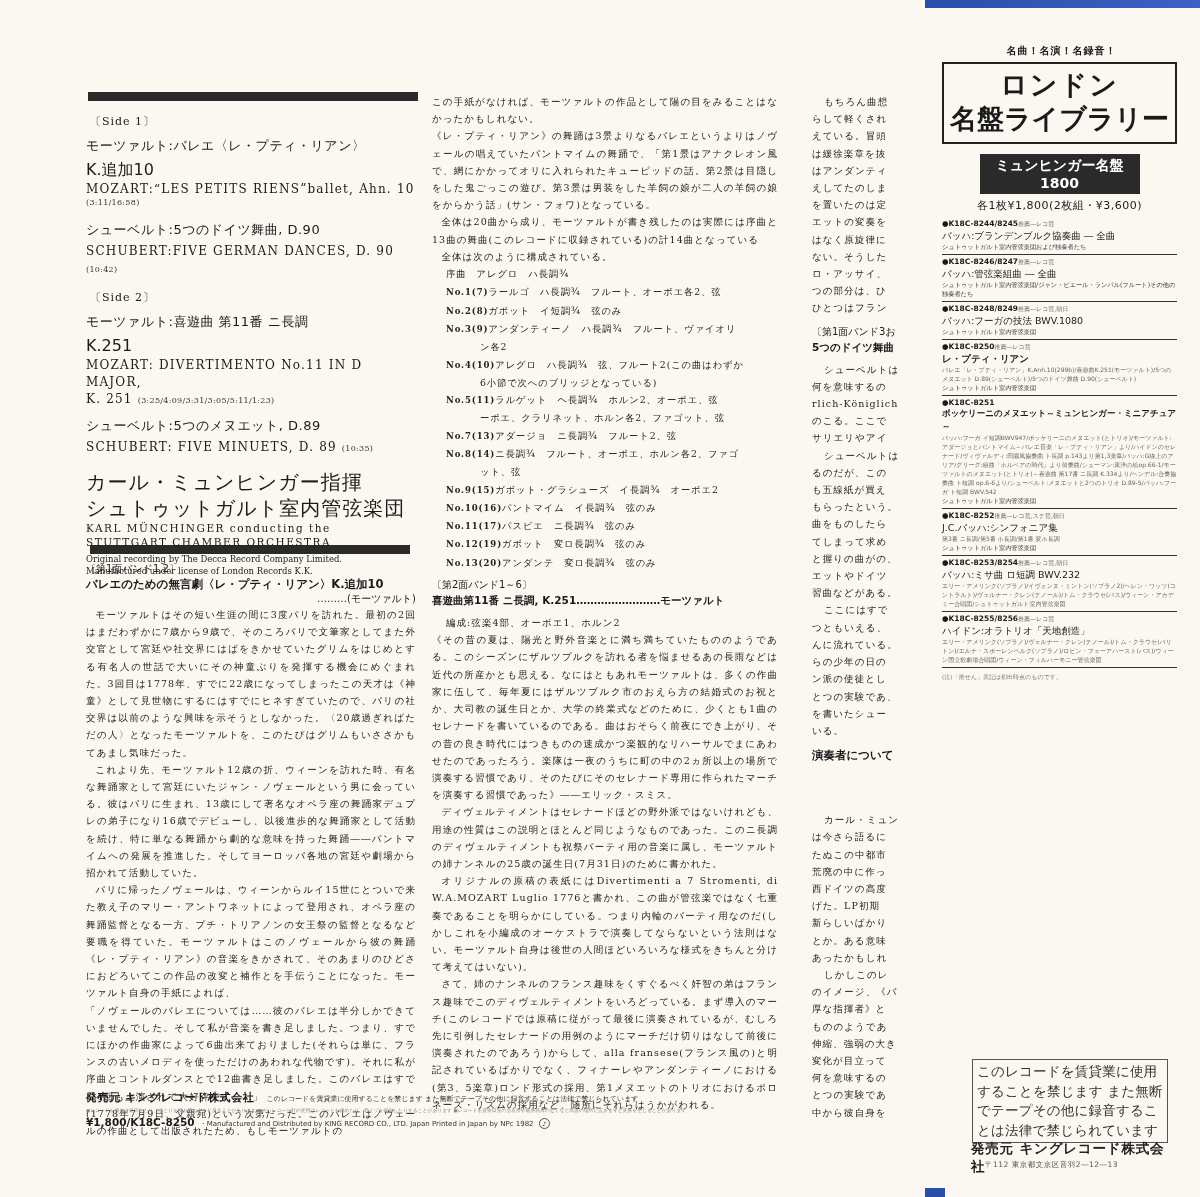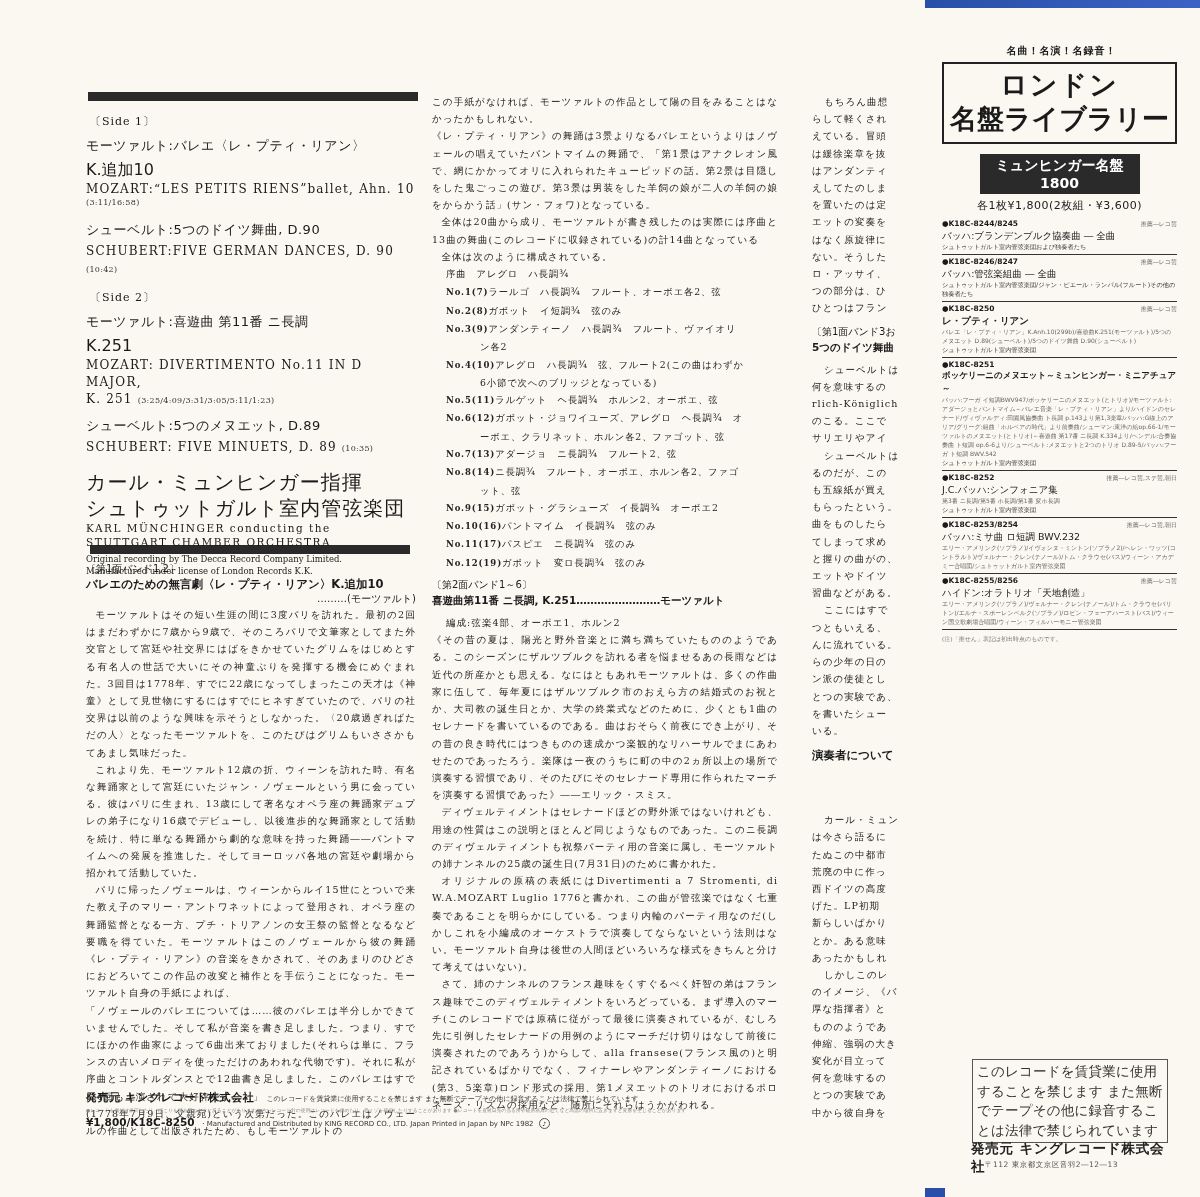--- a/index.html
+++ b/index.html
@@ -51,21 +51,21 @@
 
   
   .ad { position: absolute; left: 942px; top: 44px; width: 235px; }
   .ad-tagline { font-family: "DejaVu Sans", sans-serif; font-weight: bold; font-size: 10px; text-align: center; letter-spacing: 1px; margin-left: 4px; }
   .ad-box { border: 2px solid #222; margin-top: 4px; padding: 4px 0 6px; text-align: center; }
   .ad-box .l1 { font-family: "DejaVu Serif", serif; font-weight: bold; font-size: 27px; line-height: 34px; letter-spacing: 2px; }
   .ad-box .l2 { font-family: "DejaVu Serif", serif; font-weight: bold; font-size: 27px; line-height: 34px; letter-spacing: 0px; }
   .ad-banner { margin: 10px auto 0; width: 160px; background: #2a2a2a; color: #fff; font-family: "DejaVu Sans", sans-serif; font-weight: bold; font-size: 14px; text-align: center; padding: 3px 0; }
   .ad-price { font-family: "DejaVu Sans", sans-serif; font-size: 11px; text-align: center; margin-top: 4px; letter-spacing: 0.5px; }
   .cat-item { border-bottom: 1.5px solid #333; padding: 2px 0 3px; font-family: "DejaVu Sans", sans-serif; }
-  .cat-head { display: flex; justify-content: space-between; align-items: baseline; }
+  .cat-head { display: flex; justify-content: flex-start; align-items: baseline; }
   .cat-no { font-size: 7.5px; font-weight: bold; }
   .cat-rec { font-size: 6px; color: #666; }
   .cat-title { font-size: 9.5px; line-height: 13px; }
   .cat-desc { font-size: 6px; line-height: 9px; color: #666; }
   .cat-orch { font-size: 6.2px; line-height: 9px; color: #333; }
   .cat-note { font-size: 6px; color: #777; margin-top: 5px; }
 
   
   .warn-box { position: absolute; left: 972px; top: 1059px; width: 196px; border: 1.5px solid #555; padding: 2px 4px; font-family: "DejaVu Sans", sans-serif; font-size: 13.5px; line-height: 19.5px; letter-spacing: 0.2px; color: #333; }
   .seller-r { position: absolute; left: 971px; top: 1140px; width: 200px; font-family: "DejaVu Sans", sans-serif; font-weight: bold; font-size: 13.5px; letter-spacing: 0.8px; color: #222; }
@@ -150,29 +150,29 @@
 
     <div style="padding-left:14px;">
       <div class="list-line"><span class="no"></span><span>序曲　アレグロ　ハ長調¾</span></div>
       <div class="list-line"><span class="no">No.1(7)</span><span>ラールゴ　ハ長調¾　フルート、オーボエ各2、弦</span></div>
       <div class="list-line"><span class="no">No.2(8)</span><span>ガボット　イ短調¾　弦のみ</span></div>
       <div class="list-line"><span class="no">No.3(9)</span><span>アンダンティーノ　ハ長調¾　フルート、ヴァイオリ</span></div>
       <div class="list-line cont">ン各2</div>
       <div class="list-line"><span class="no">No.4(10)</span><span>アレグロ　ハ長調¾　弦、フルート2(この曲はわずか</span></div>
       <div class="list-line cont">6小節で次へのブリッジとなっている)</div>
       <div class="list-line"><span class="no">No.5(11)</span><span>ラルゲット　ヘ長調¾　ホルン2、オーボエ、弦</span></div>
-      <div class="list-line"><span class="no">No.6(12)</span><span>ガボット・ジョワイユーズ、アレグロ　ヘ長調¾　オ</span></div>
       <div class="list-line cont">ーボエ、クラリネット、ホルン各2、ファゴット、弦</div>
       <div class="list-line"><span class="no">No.7(13)</span><span>アダージョ　ニ長調¾　フルート2、弦</span></div>
       <div class="list-line"><span class="no">No.8(14)</span><span>ニ長調¾　フルート、オーボエ、ホルン各2、ファゴ</span></div>
       <div class="list-line cont">ット、弦</div>
       <div class="list-line"><span class="no">No.9(15)</span><span>ガボット・グラシューズ　イ長調¾　オーボエ2</span></div>
       <div class="list-line"><span class="no">No.10(16)</span><span>パントマイム　イ長調¾　弦のみ</span></div>
       <div class="list-line"><span class="no">No.11(17)</span><span>パスピエ　ニ長調¾　弦のみ</span></div>
       <div class="list-line"><span class="no">No.12(19)</span><span>ガボット　変ロ長調¾　弦のみ</span></div>
+      <div class="list-line"><span class="no">No.13(20)</span><span>アンダンテ　変ロ長調¾　弦のみ</span></div>
     </div>
 
     <div class="notes-head" style="margin-top:6px;">〔第2面バンド1～6〕</div>
     <div class="notes-title" style="font-size:10.5px;">喜遊曲第11番 ニ長調, K.251……………………モーツァルト</div>
     <p class="body-text" style="margin-top:6px; padding-left:14px;">編成:弦楽4部、オーボエ1、ホルン2</p>
     <p class="body-text">《その昔の夏は、陽光と野外音楽とに満ち満ちていたもののようである。このシーズンにザルツブルクを訪れる者を悩ませるあの長雨などは近代の所産かとも思える。なにはともあれモーツァルトは、多くの作曲家に伍して、毎年夏にはザルツブルク市のおえら方の結婚式のお祝とか、大司教の誕生日とか、大学の終業式などのために、少くとも1曲のセレナードを書いているのである。曲はおそらく前夜にでき上がり、その昔の良き時代にはつきものの速成かつ楽観的なリハーサルでまにあわせたのであったろう。楽隊は一夜のうちに町の中の2ヵ所以上の場所で演奏する習慣であり、そのたびにそのセレナード専用に作られたマーチを演奏する習慣であった》――エリック・スミス。</p>
     <p class="body-text indent">ディヴェルティメントはセレナードほどの野外派ではないけれども、用途の性質はこの説明とほとんど同じようなものであった。このニ長調のディヴェルティメントも祝祭パーティ用の音楽に属し、モーツァルトの姉ナンネルの25歳の誕生日(7月31日)のために書かれた。</p>
     <p class="body-text indent">オリジナルの原稿の表紙にはDivertimenti a 7 Stromenti, di W.A.MOZART Luglio 1776と書かれ、この曲が管弦楽ではなく七重奏であることを明らかにしている。つまり内輪のパーティ用なのだ(しかしこれを小編成のオーケストラで演奏してならないという法則はない。モーツァルト自身は後世の人間ほどいろいろな様式をきちんと分けて考えてはいない)。</p>
     <p class="body-text indent">さて、姉のナンネルのフランス趣味をくすぐるべく奸智の弟はフランス趣味でこのディヴェルティメントをいろどっている。まず導入のマーチ(このレコードでは原稿に従がって最後に演奏されているが、むしろ先に引例したセレナードの用例のようにマーチだけ切りはなして前後に演奏されたのであろう)からして、alla fransese(フランス風の)と明記されているばかりでなく、フィナーレやアンダンティーノにおける(第3、5楽章)ロンド形式の採用、第1メヌエットのトリオにおけるポロネーズ・リズムの採用など、随所にそれらはうかがわれる。</p>
   </div>
@@ -263,20 +263,28 @@
       <div class="cat-item">
         <div class="cat-head">
             <span class="cat-no">●K18C-8246/8247</span>
             <span class="cat-rec">推薦―レコ芸</span>
           </div>
         <div class="cat-title">バッハ:管弦楽組曲 ― 全曲</div>
         <div class="cat-orch">シュトゥットガルト室内管弦楽団/ジャン・ピエール・ランパル(フルート)その他の独奏者たち</div>
       </div>
       <div class="cat-item">
         <div class="cat-head">
+            <span class="cat-no">●K18C-8248/8249</span>
+            <span class="cat-rec">推薦―レコ芸,朝日</span>
+          </div>
+        <div class="cat-title">バッハ:フーガの技法 BWV.1080</div>
+        <div class="cat-orch">シュトゥットガルト室内管弦楽団</div>
+      </div>
+      <div class="cat-item">
+        <div class="cat-head">
             <span class="cat-no">●K18C-8250</span>
             <span class="cat-rec">推薦―レコ芸</span>
           </div>
         <div class="cat-title" style="font-weight:bold;">レ・プティ・リアン</div>
         <div class="cat-desc">バレエ「レ・プティ・リアン」K.Anh.10(299b)/喜遊曲K.251(モーツァルト)/5つのメヌエット D.89(シューベルト)/5つのドイツ舞曲 D.90(シューベルト)</div>
         <div class="cat-orch">シュトゥットガルト室内管弦楽団</div>
       </div>
       <div class="cat-item">
         <div class="cat-head">
             <span class="cat-no">●K18C-8251</span>

